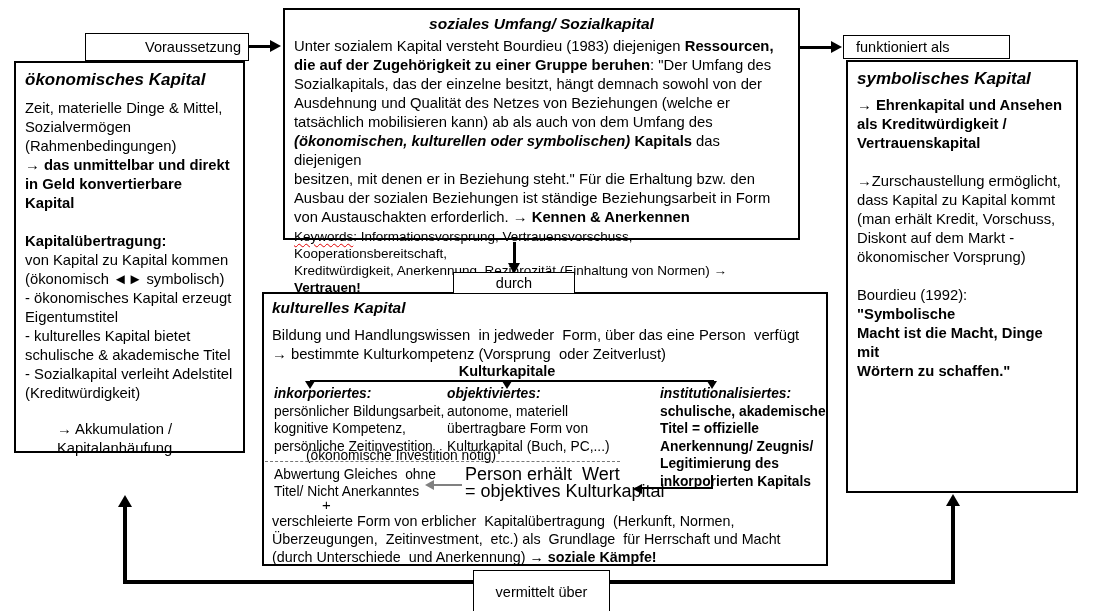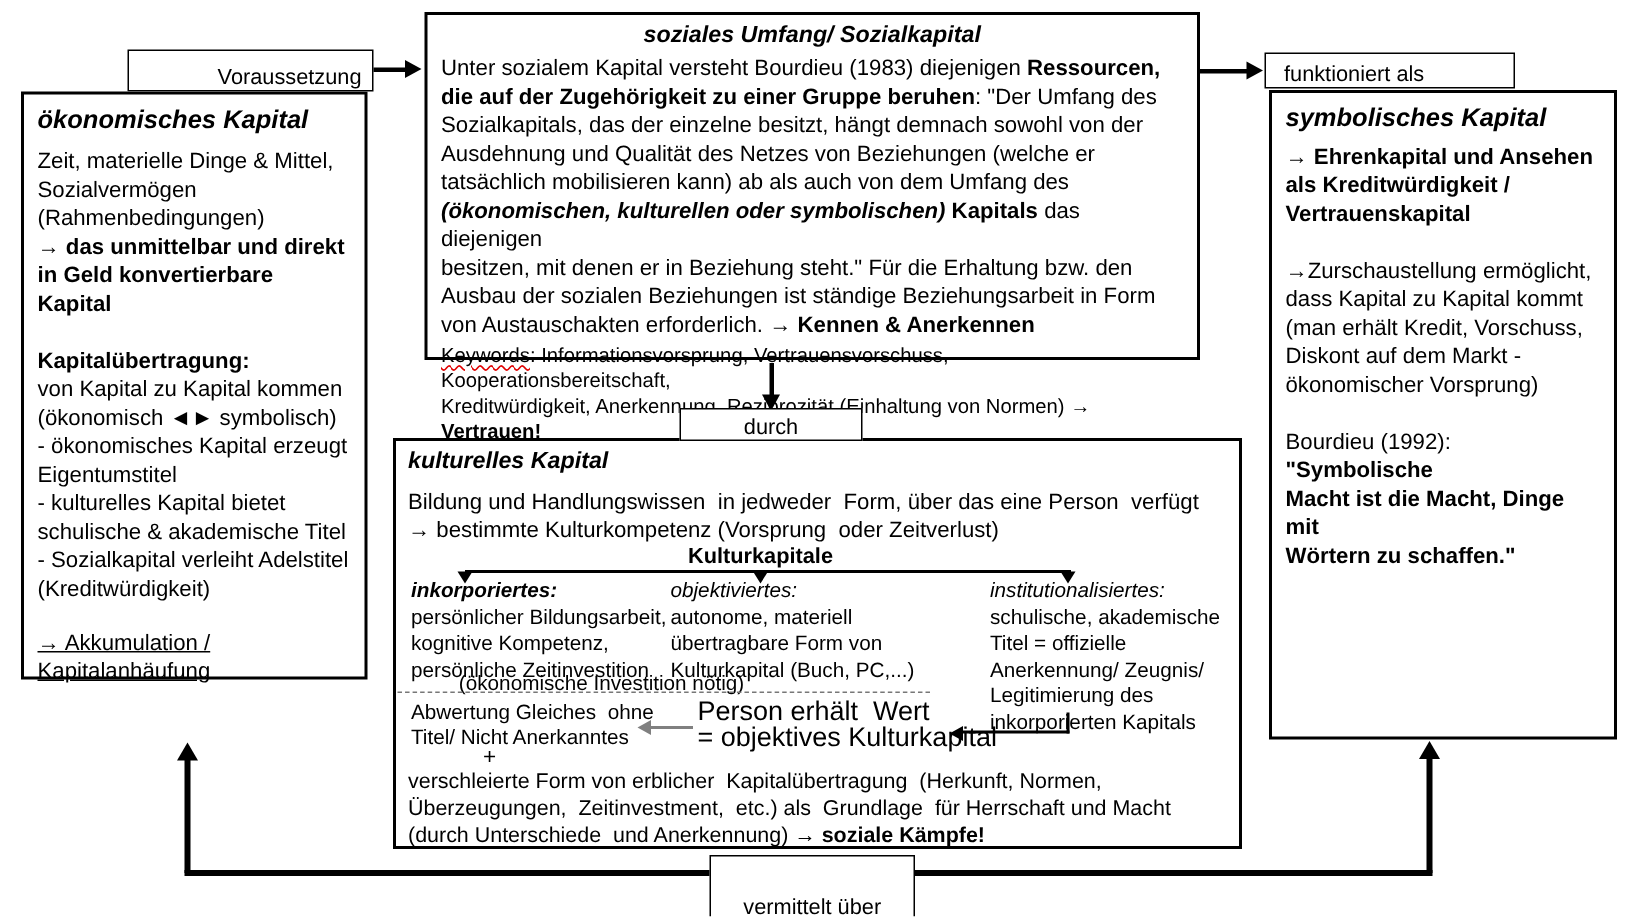--- a/index.html
+++ b/index.html
@@ -2,61 +2,61 @@
 <html><head>
 <meta charset="utf-8">
 <style>
   html,body{margin:0;padding:0;background:#fff;}
   .canvas{
     position:relative;width:1096px;height:611px;background:#ffffff;
     font-family:"Liberation Sans","DejaVu Sans",sans-serif;color:#000;overflow:hidden;
   }
   .box{position:absolute;background:#fff;border:2px solid #000;box-sizing:border-box;z-index:1;}
   .label-box{position:absolute;background:#fff;border:1px solid #000;box-sizing:border-box;z-index:3;
-    font-size:14.5px;display:flex;align-items:flex-end;}
+    font-size:14.5px;display:flex;align-items:center;}
   .label-center{justify-content:center;}
   .label-right{justify-content:flex-end;padding-right:7px;}
   .label-left{justify-content:flex-start;padding-left:12px;}
   .rich{white-space:pre-wrap;}
   .boxtitle{font-weight:bold;font-style:italic;}
   .line{position:absolute;background:#000;z-index:0;}
   .ah{position:absolute;width:0;height:0;z-index:2;}
   .ah-right{border-top:6.5px solid transparent;border-bottom:6.5px solid transparent;border-left:11px solid #000;}
   .ah-down{border-left:6.5px solid transparent;border-right:6.5px solid transparent;border-top:11px solid #000;}
   .ah-up{border-left:7px solid transparent;border-right:7px solid transparent;border-bottom:12px solid #000;}
   .ah-down-sm{border-left:5px solid transparent;border-right:5px solid transparent;border-top:8px solid #000;}
   .ah-left-sm{border-top:5px solid transparent;border-bottom:5px solid transparent;border-right:9px solid #000;}
   .ah-left-gray{border-top:5px solid transparent;border-bottom:5px solid transparent;border-right:9px solid #808080;}
   .wavy{text-decoration:underline;text-decoration-style:wavy;text-decoration-color:#e00000;
     text-decoration-thickness:1px;text-underline-offset:2px;margin-top:15px;}
   
   #eco{left:14px;top:61px;width:231px;height:392px;padding:7px 9px;}
   #eco .boxtitle{font-size:17px;margin-bottom:9px;}
   #eco .rich{font-size:14.8px;line-height:19px;}
-  #eco .accum{margin-top:17px;text-decoration:underline;}
+  #eco .accum{margin-top:17px;margin-left:32px;}
   
   #soc{left:283px;top:8px;width:517px;height:232px;padding:5px 9px;}
   #soc .boxtitle{font-size:15.5px;text-align:center;margin-bottom:4px;}
   #soc .body{font-size:14.8px;line-height:19px;}
   #soc .keywords{font-size:13.5px;line-height:17px;margin-top:1px;}
   
   #sym{left:846px;top:60px;width:232px;height:433px;padding:7px 9px;}
   #sym .boxtitle{font-size:17px;margin-bottom:7px;}
   #sym .rich{font-size:14.8px;line-height:19px;}
   
   #kul{left:262px;top:292px;width:566px;height:274px;}
   #kul .boxtitle{position:absolute;left:8px;top:5px;font-size:15.5px;}
   #kul .intro{position:absolute;left:8px;top:32px;font-size:14.8px;line-height:19px;}
   #kul .kkword{position:absolute;left:168px;top:69px;width:150px;text-align:center;
     font-weight:bold;font-size:14.5px;}
   #kul .kkline{position:absolute;left:46px;top:86px;width:404px;height:2px;background:#000;}
   #kul .col{position:absolute;top:91px;font-size:13.8px;line-height:17.5px;}
   #kul .col1{left:10px;width:175px;}
   #kul .col2{left:183px;width:200px;}
-  #kul .col3{left:396px;width:168px;}
+  #kul .col3{left:396px;width:168px;font-weight:bold;}
   #kul .invest{position:absolute;left:22px;top:154px;width:230px;text-align:center;
     font-size:13.8px;}
   #kul .dash{position:absolute;left:1px;top:167px;width:355px;border-top:1px dashed #777;}
   #kul .deval{position:absolute;left:10px;top:172px;font-size:13.8px;line-height:17px;}
   #kul .person{position:absolute;left:201px;top:172px;font-size:18px;line-height:17px;}
   #kul .plus{position:absolute;left:58px;top:202px;font-size:15px;}
   #kul .bottomp{position:absolute;left:8px;top:218px;width:552px;font-size:14.3px;line-height:18px;}
   #kul .grayline{position:absolute;left:170px;top:190px;width:28px;height:2px;background:#808080;}
   #kul .elbow-v{position:absolute;left:447px;top:181px;width:2px;height:14px;background:#000;}
   #kul .elbow-h{position:absolute;left:378px;top:193px;width:71px;height:2px;background:#000;}
@@ -155,21 +155,21 @@
     <div class="kkword">Kulturkapitale</div>
     <div class="kkline"></div>
     <div class="ah ah-down-sm" style="left:41px;top:87px;"></div>
     <div class="ah ah-down-sm" style="left:238px;top:87px;"></div>
     <div class="ah ah-down-sm" style="left:443px;top:87px;"></div>
 
     <div class="rich col col1"><span style="font-weight: bold; font-style: italic; text-align: right;">inkorporiertes:</span><span>
 persönlicher Bildungsarbeit,
 kognitive Kompetenz,
 persönliche Zeitinvestition</span></div>
-    <div class="rich col col2"><span style="font-style: italic;">objektiviertes:</span><span>
+    <div class="rich col col2"><span style="font-style: italic; font-weight: bold;">objektiviertes:</span><span>
 autonome, materiell
 übertragbare Form von
 Kulturkapital (Buch, PC,...)</span></div>
     <div class="rich col col3"><span style="font-style: italic;">institutionalisiertes:</span><span>
 schulische, akademische
 Titel = offizielle
 Anerkennung/ Zeugnis/
 Legitimierung des
 inkorporierten Kapitals</span></div>
 

